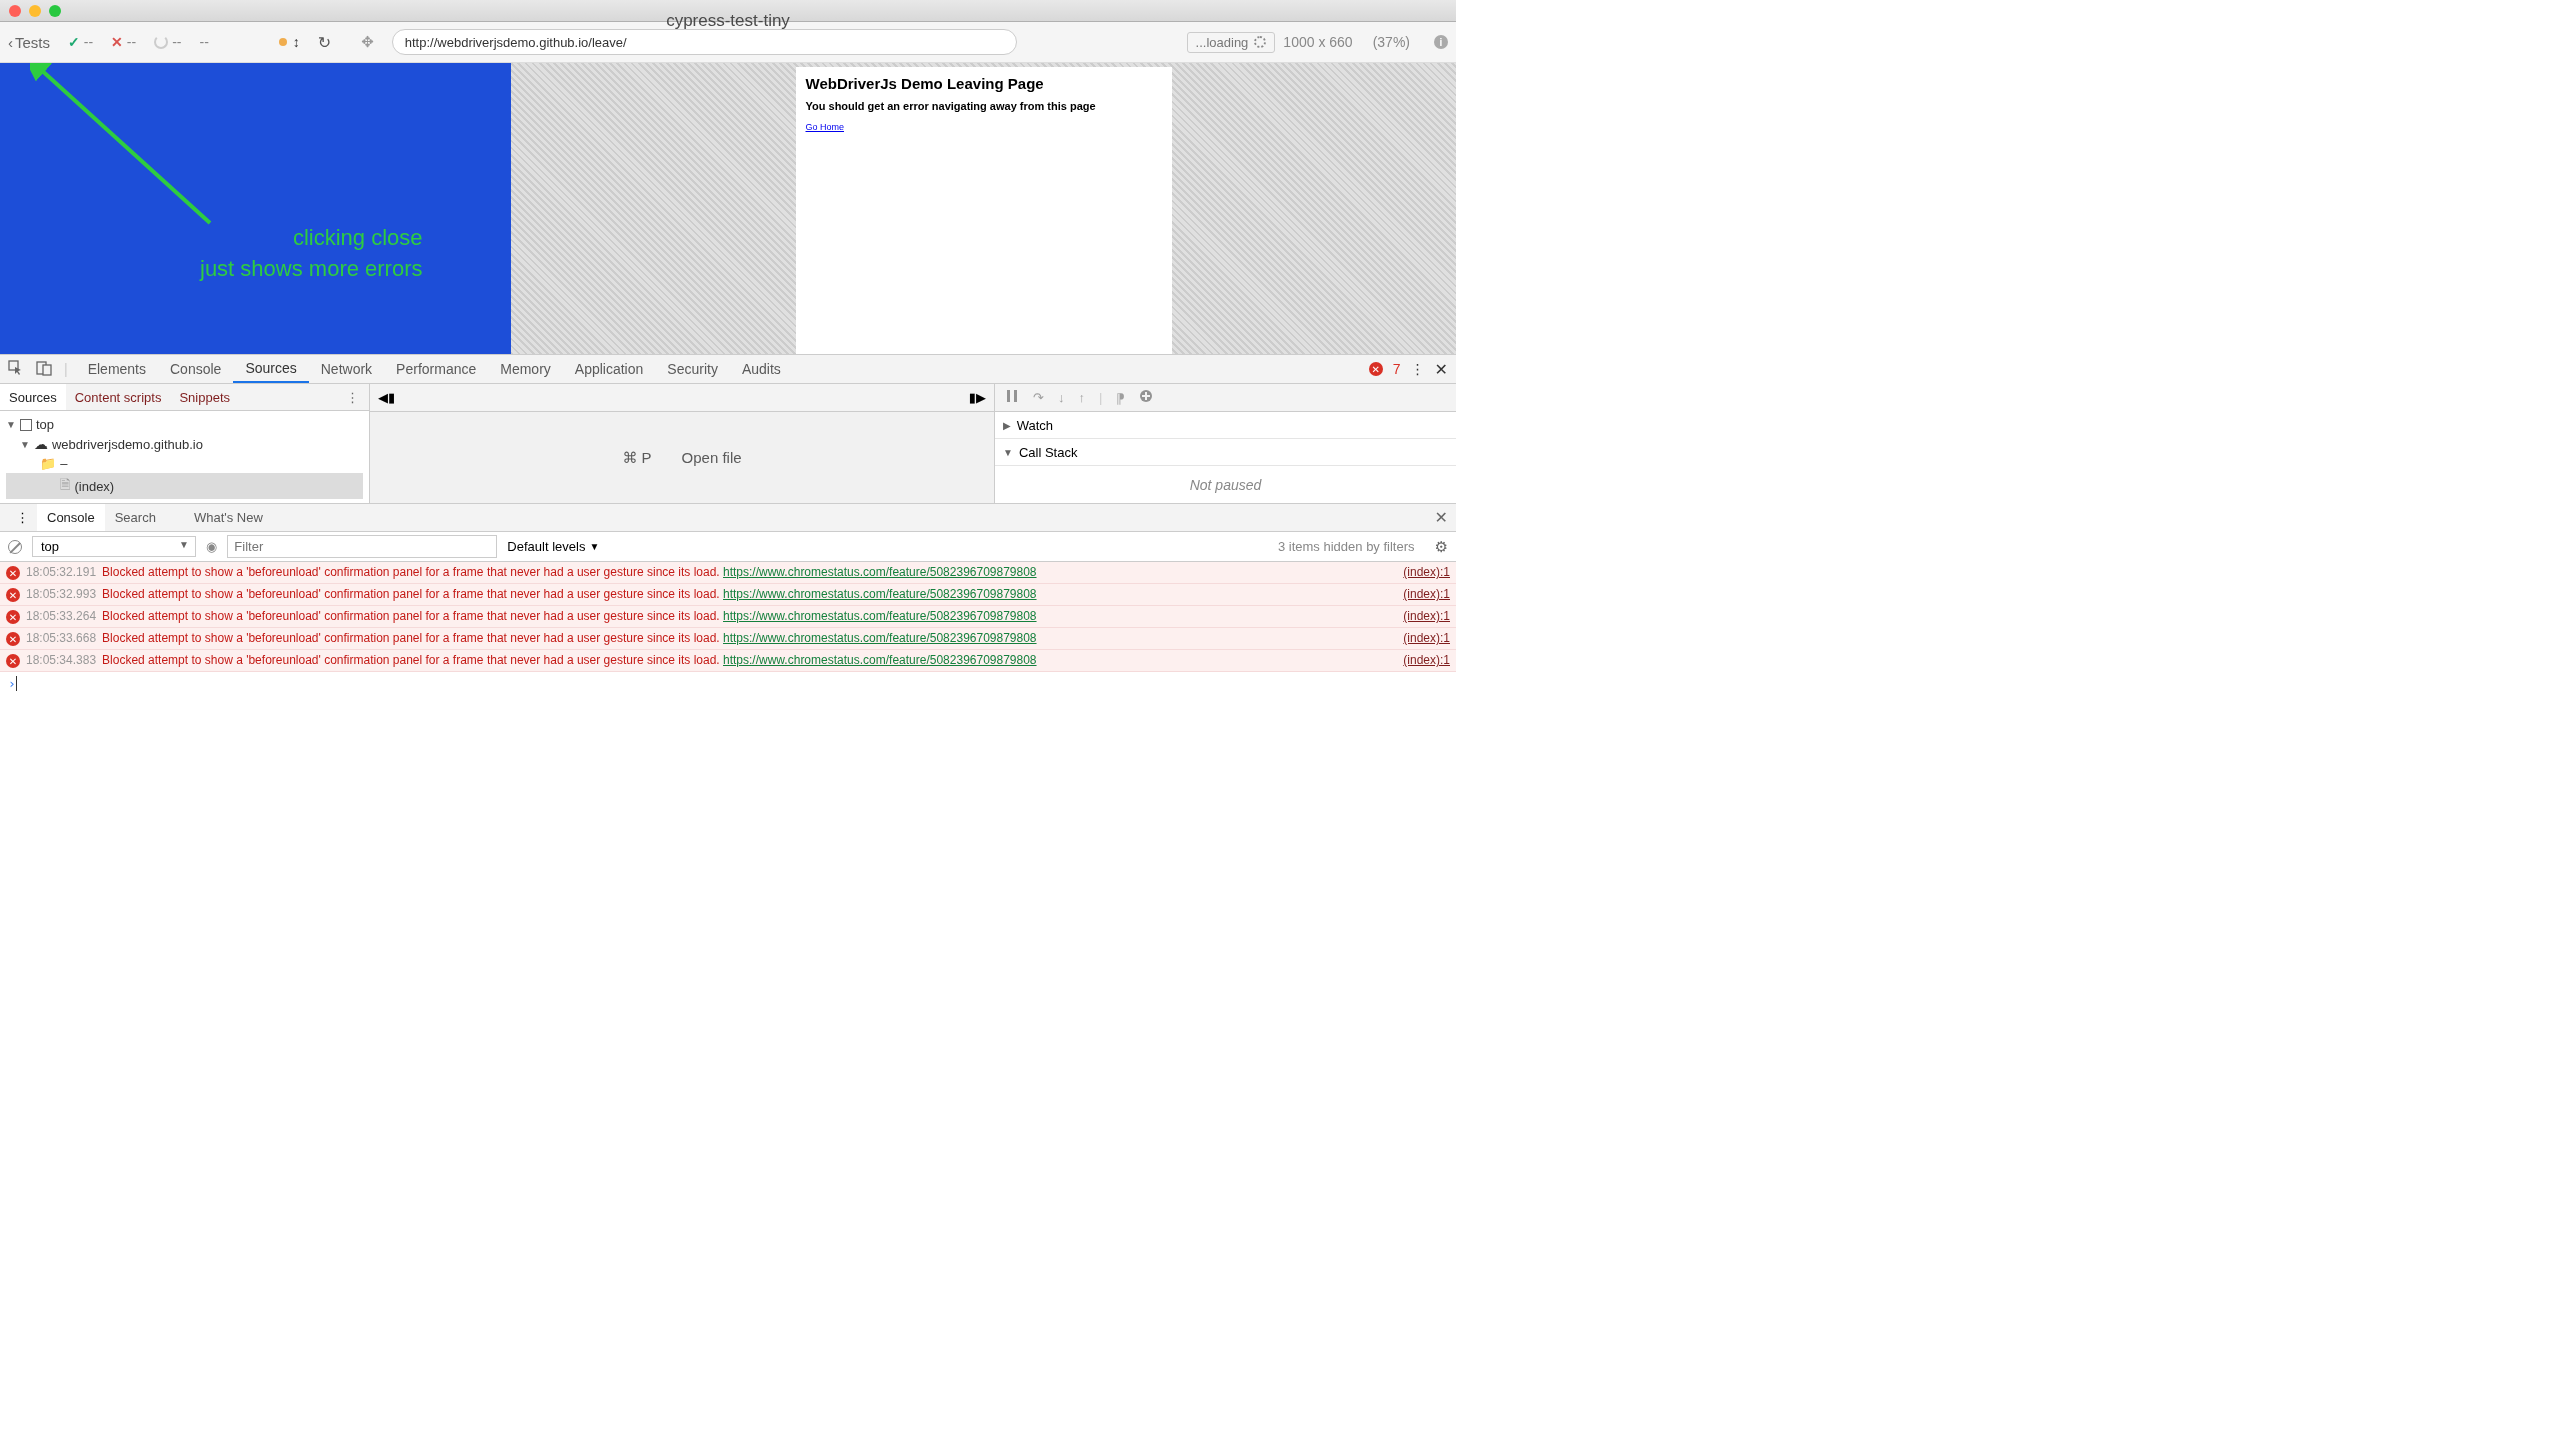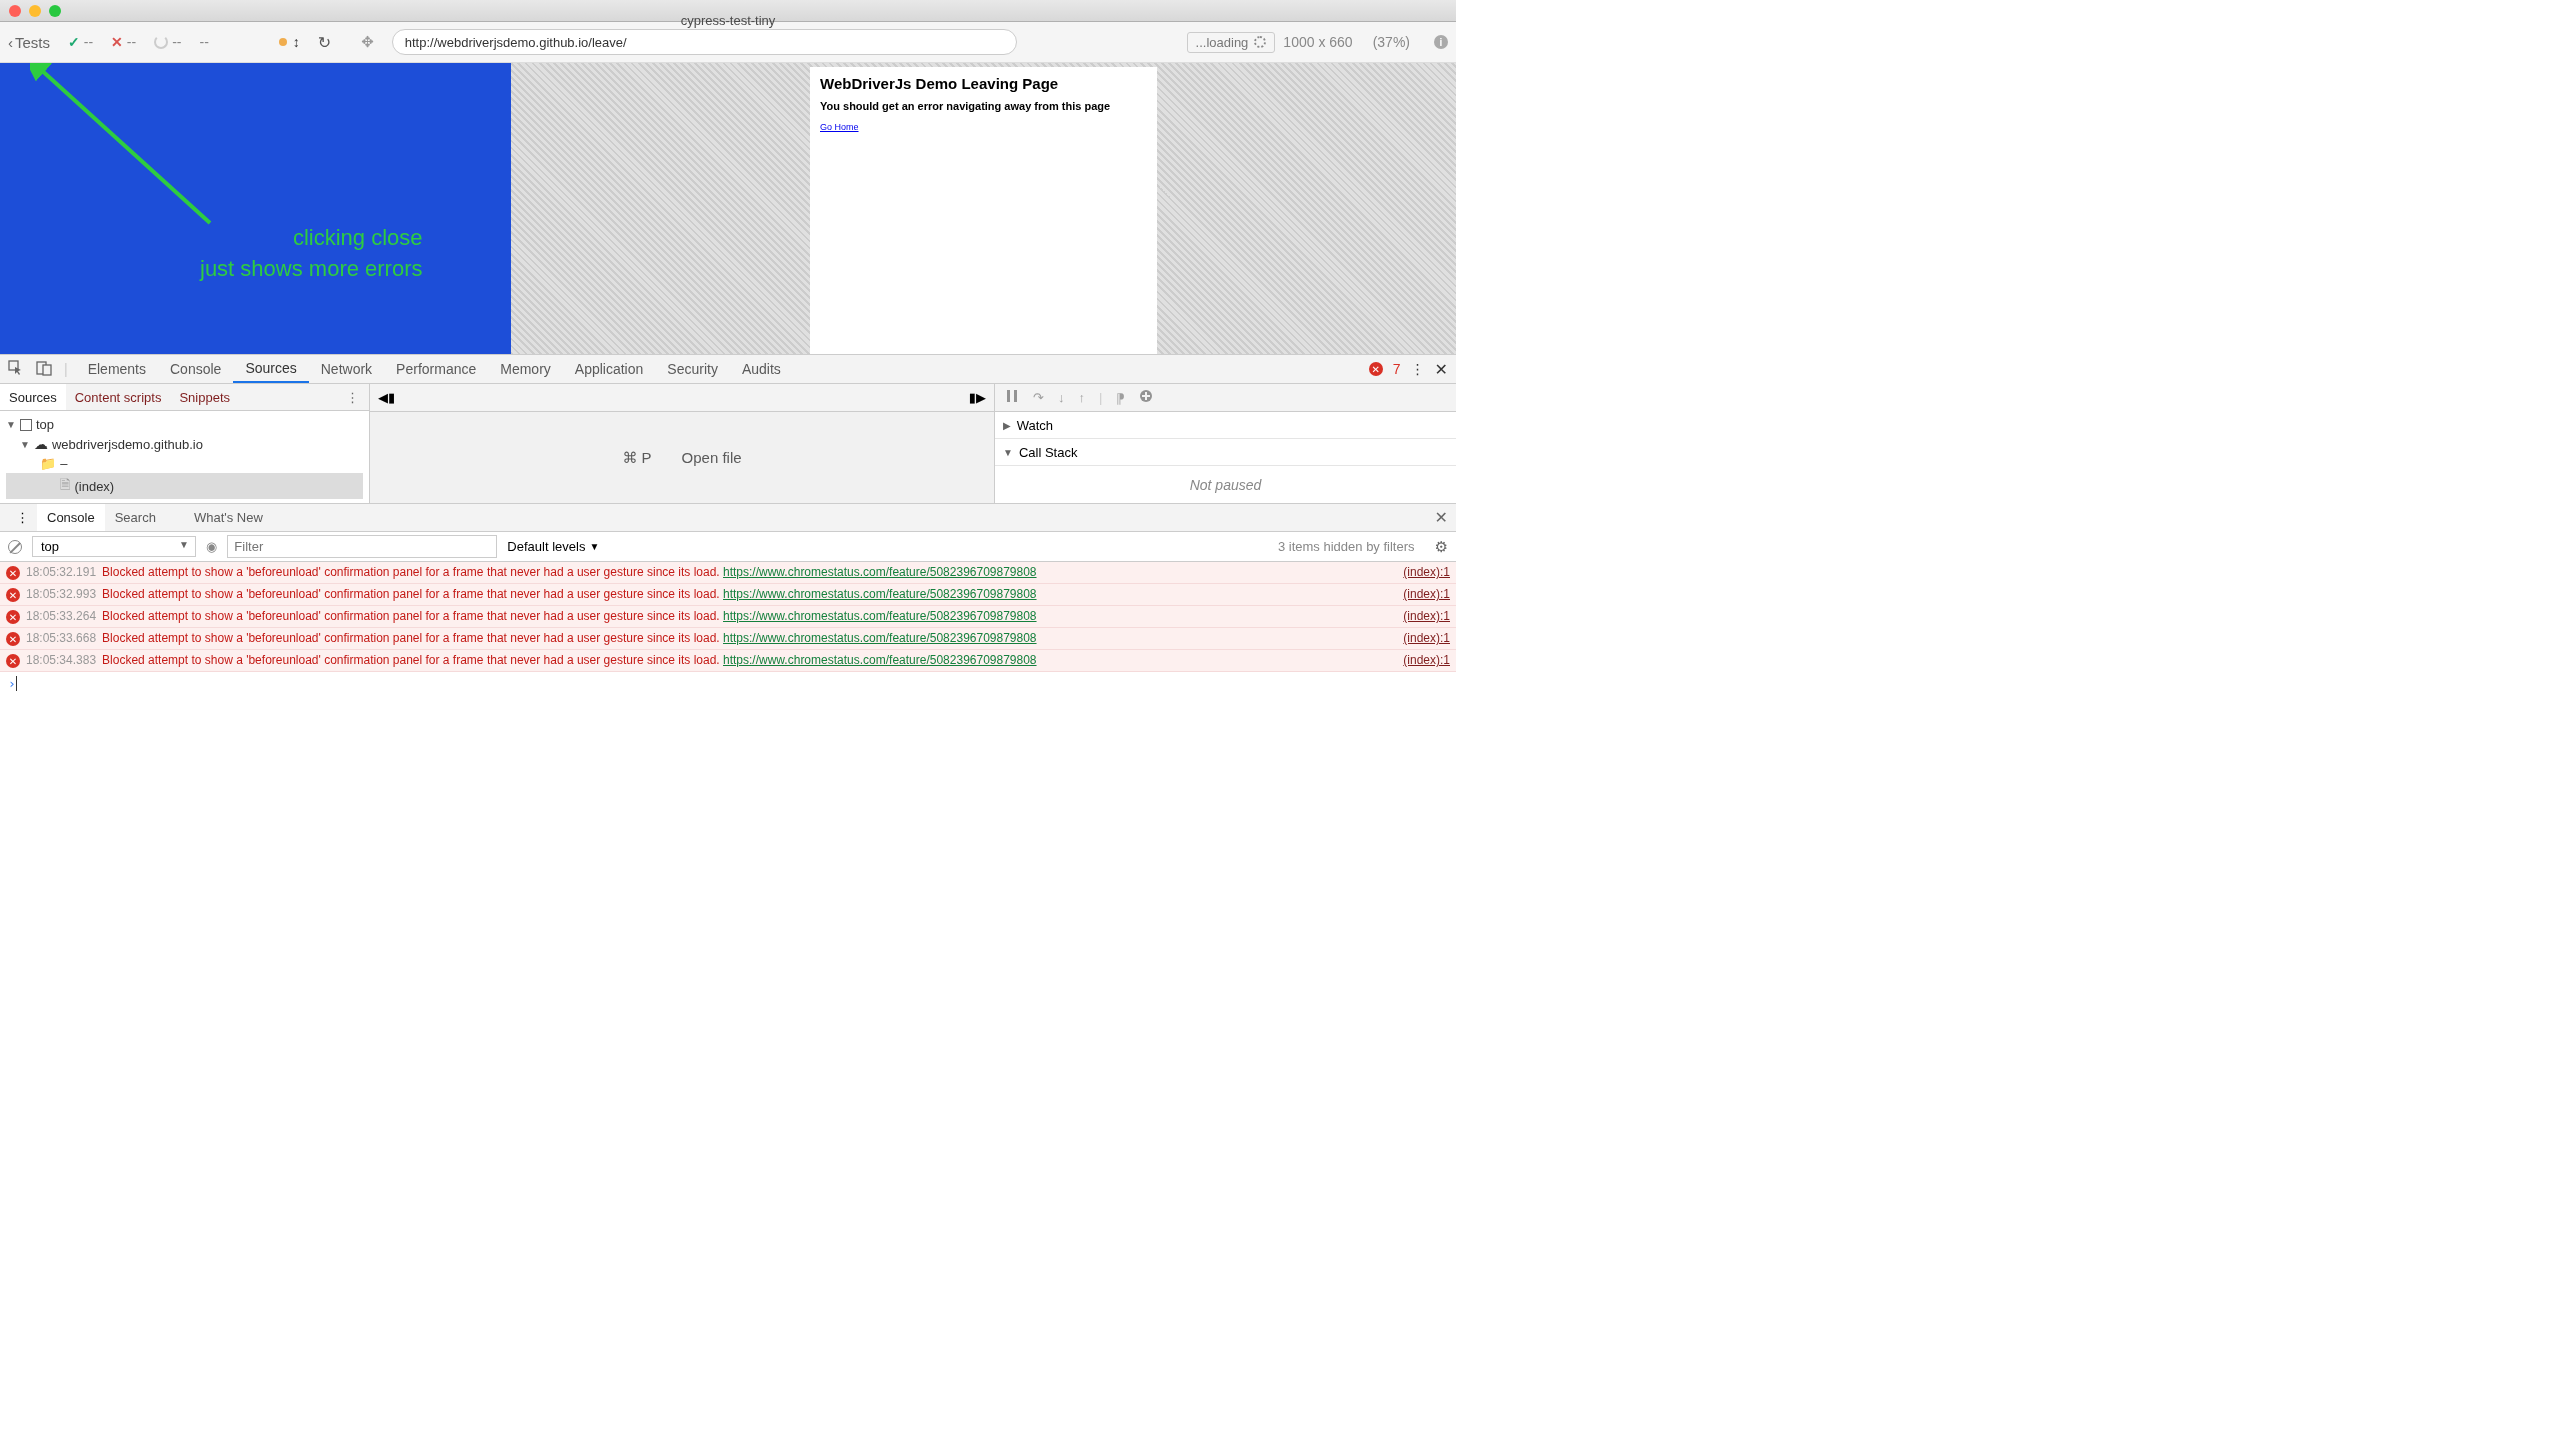--- a/index.html
+++ b/index.html
@@ -3,21 +3,21 @@
   <meta charset="utf-8">
   <style>
     * { margin: 0; padding: 0; box-sizing: border-box; font-family: -apple-system, BlinkMacSystemFont, "Segoe UI", Helvetica, Arial, sans-serif; }
     body { width: 1456px; height: 816px; background: #fff; overflow: hidden; font-size: 13px; }
     
     
     .titlebar { height: 22px; background: linear-gradient(#e8e8e8,#d8d8d8); border-bottom: 1px solid #b0b0b0; display: flex; align-items: center; position: relative; }
     .traffic-lights { display: flex; gap: 8px; padding-left: 9px; }
     .tl { width: 12px; height: 12px; border-radius: 50%; }
     .tl.red { background: #ff5f57; } .tl.yellow { background: #febc2e; } .tl.green { background: #28c840; }
-    .titlebar-title { position: absolute; left: 50%; transform: translateX(-50%); font-size: 13px; color: #4a4a4a; margin-top: 20px; }
+    .titlebar-title { position: absolute; left: 50%; transform: translateX(-50%); font-size: 17px; color: #4a4a4a; margin-top: 20px; }
     
     
     .cypress-bar { height: 41px; background: #f5f5f5; border-bottom: 1px solid #ddd; display: flex; align-items: center; padding: 0 8px; }
     .back-link { font-size: 15px; color: #666; display: flex; align-items: center; gap: 2px; cursor: pointer; }
     .stat { display: flex; align-items: center; gap: 4px; margin-left: 18px; font-size: 14px; }
     .check { color: #1fa971; font-weight: bold; } .x { color: #d9534f; font-weight: bold; }
     .spinner-gray { width: 14px; height: 14px; border: 2px solid #ccc; border-top-color: transparent; border-radius: 50%; }
     .dashes { color: #888; }
     .orange-dot { width: 8px; height: 8px; background: #f0ad4e; border-radius: 50%; margin-left: 70px; }
     .updown { margin-left: 6px; font-size: 14px; color: #333; }
@@ -28,21 +28,21 @@
     .mini-spin { width: 12px; height: 12px; border: 2px dotted #888; border-radius: 50%; }
     .viewport-info { color: #888; font-size: 14px; display: flex; align-items: center; gap: 20px; }
     .info-ic { width: 14px; height: 14px; border-radius: 50%; background: #aaa; color: #fff; font-size: 10px; display: flex; align-items: center; justify-content: center; font-weight: bold; margin-left: 4px; }
     
     
     .app-area { height: 291px; display: flex; }
     .left-pane { width: 511px; background: #1d4ed8; position: relative; }
     .annotation-arrow { position: absolute; left: 30px; top: 0; }
     .annotation-text { position: absolute; left: 200px; top: 160px; color: #2ecc40; font-size: 22px; text-align: right; line-height: 1.4; }
     .right-pane { flex: 1; background: repeating-linear-gradient(45deg,#ccc,#ccc 2px,#e0e0e0 2px,#e0e0e0 5px); display: flex; justify-content: center; padding-top: 4px; }
-    .iframe-content { width: 347px; background: #fff; padding: 8px 10px; font-family: "Times New Roman", serif; }
+    .iframe-content { width: 376px; background: #fff; padding: 8px 10px; font-family: "Times New Roman", serif; }
     .iframe-content h3 { font-size: 15px; font-weight: bold; margin-bottom: 8px; }
     .iframe-content .sub { font-size: 11px; font-weight: bold; margin-bottom: 6px; }
     .iframe-content a { font-size: 9px; color: #0000ee; text-decoration: underline; }
     
     
     .dt-tabs { height: 30px; background: #f3f3f3; border-top: 1px solid #ccc; border-bottom: 1px solid #ccc; display: flex; align-items: center; padding: 0 8px; font-size: 14px; color: #333; }
     .dt-ic { margin-right: 12px; color: #666; cursor: pointer; }
     .dt-tab { padding: 0 12px; height: 100%; display: flex; align-items: center; cursor: pointer; color: #5a5a5a; }
     .dt-tab.active { color: #333; border-bottom: 2px solid #1a73e8; }
     .dt-right { margin-left: auto; display: flex; align-items: center; gap: 10px; }

